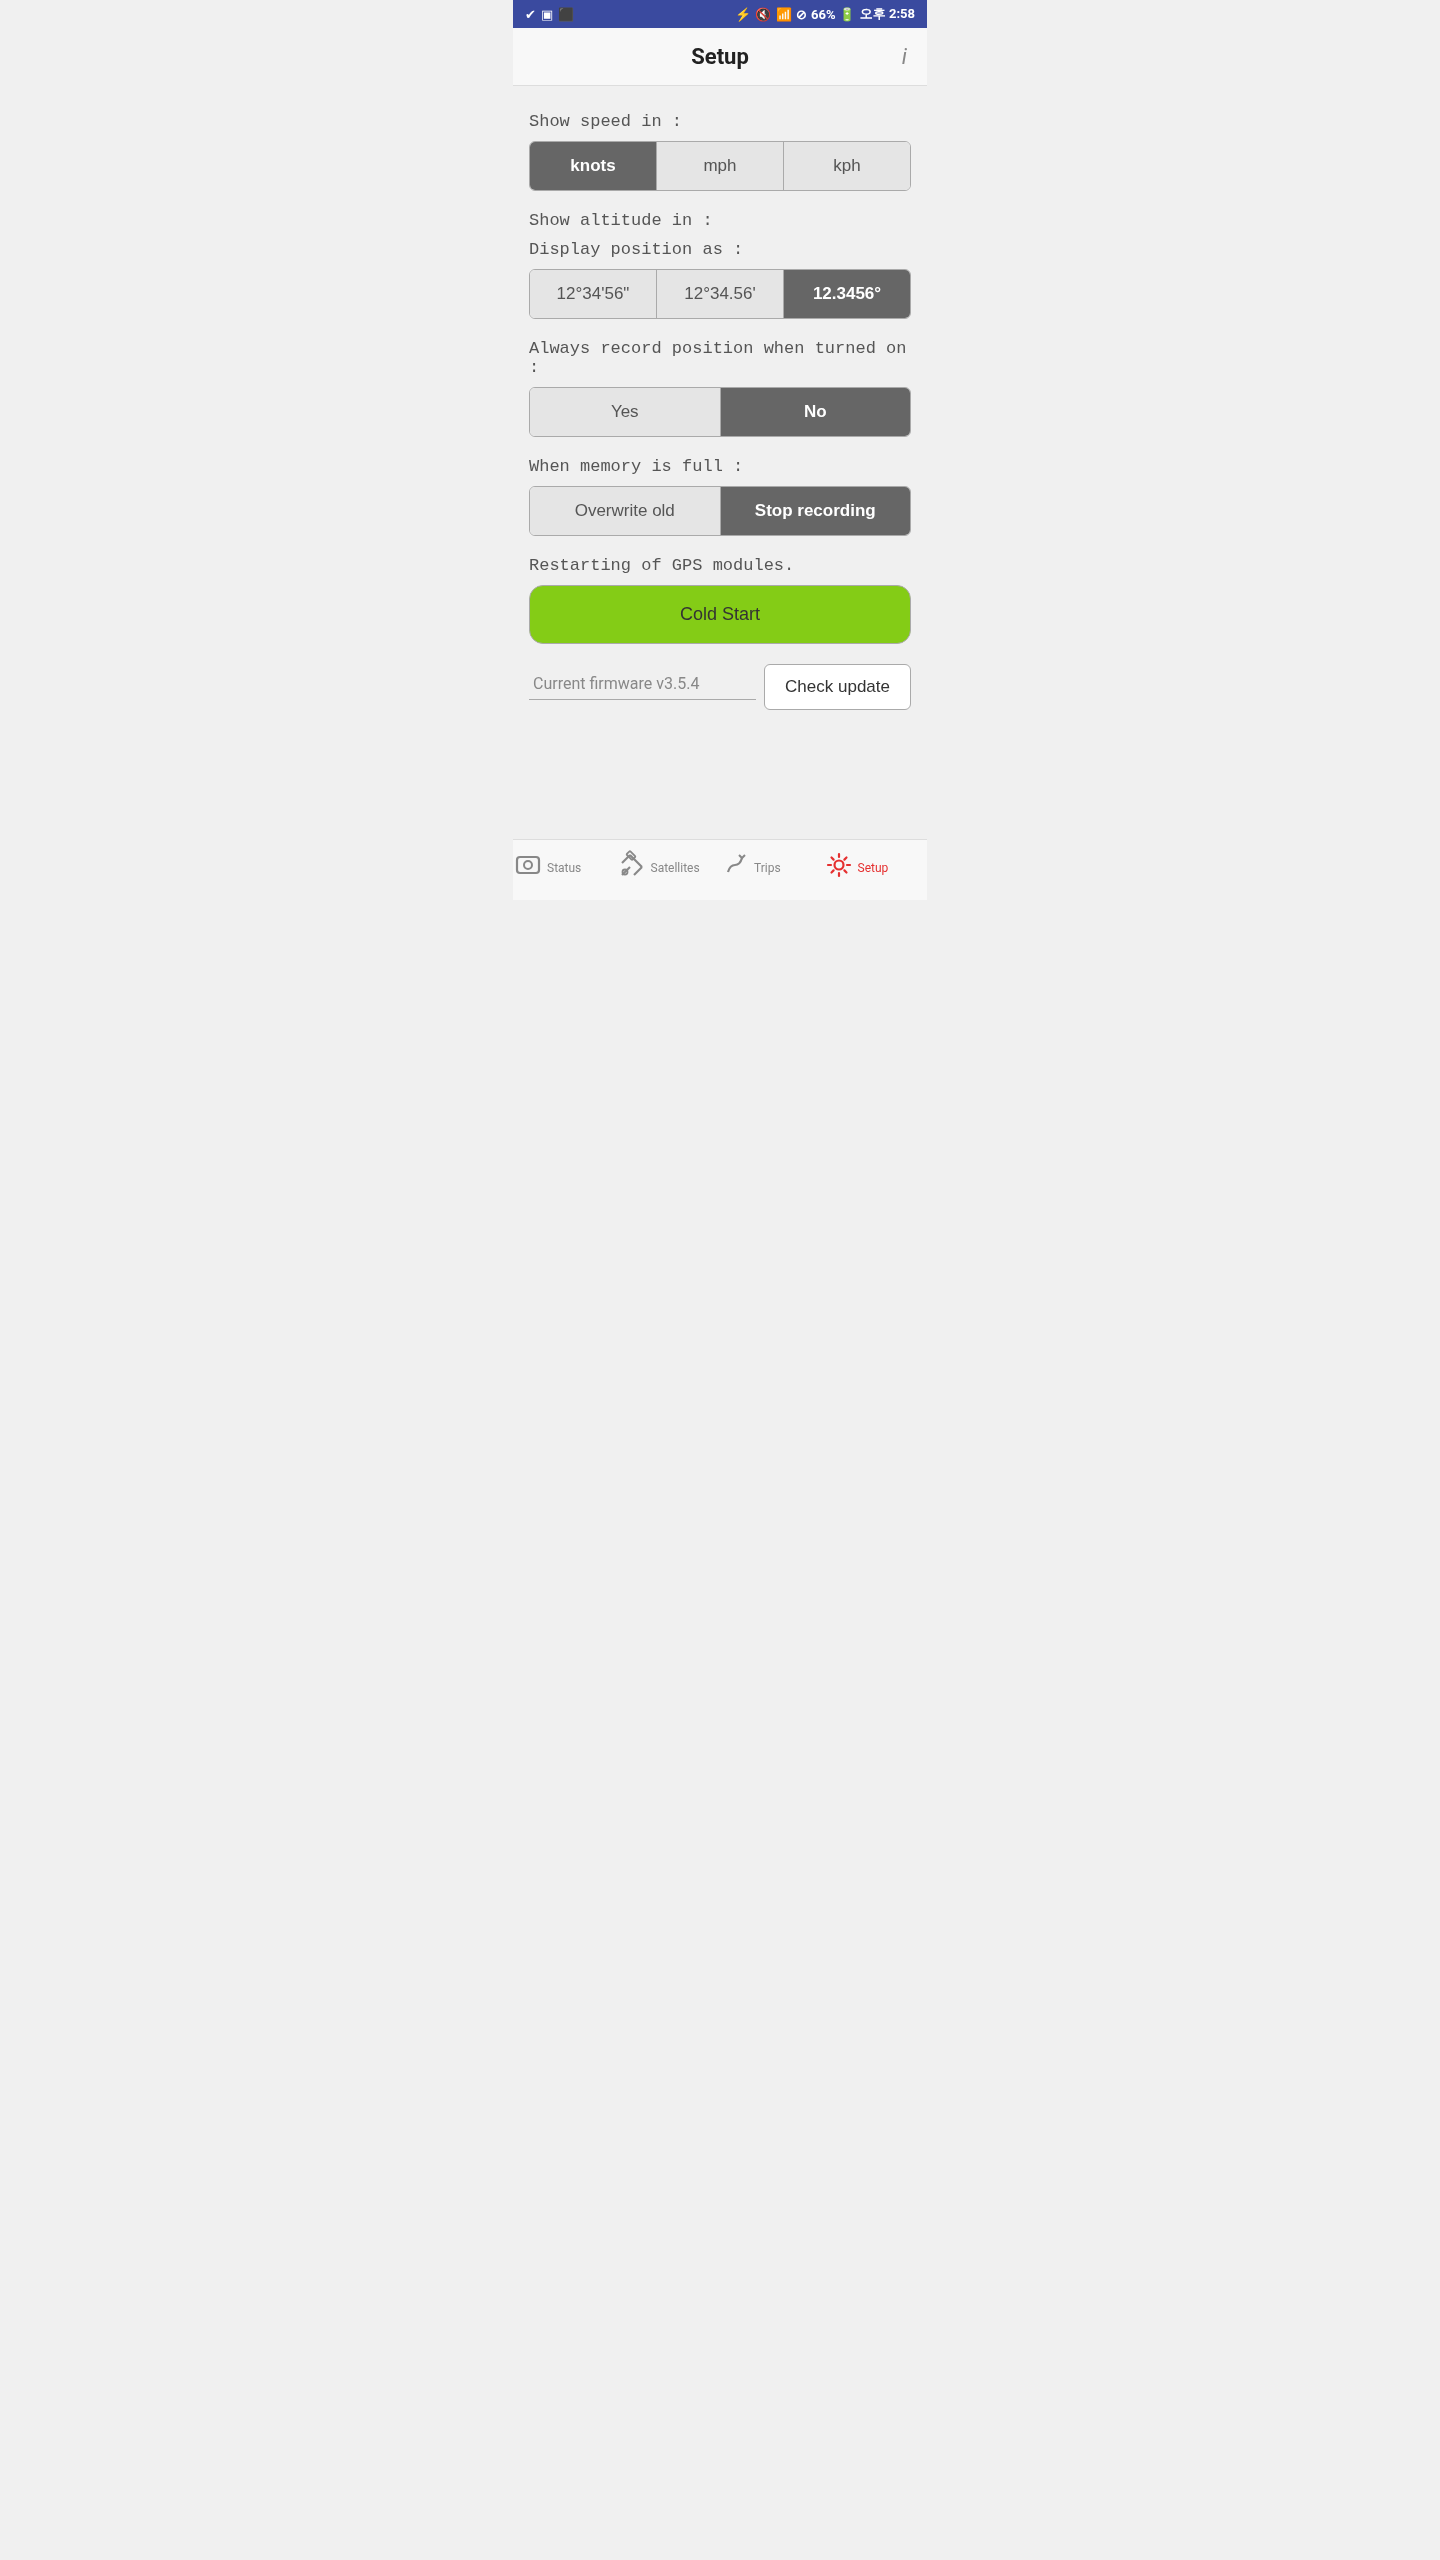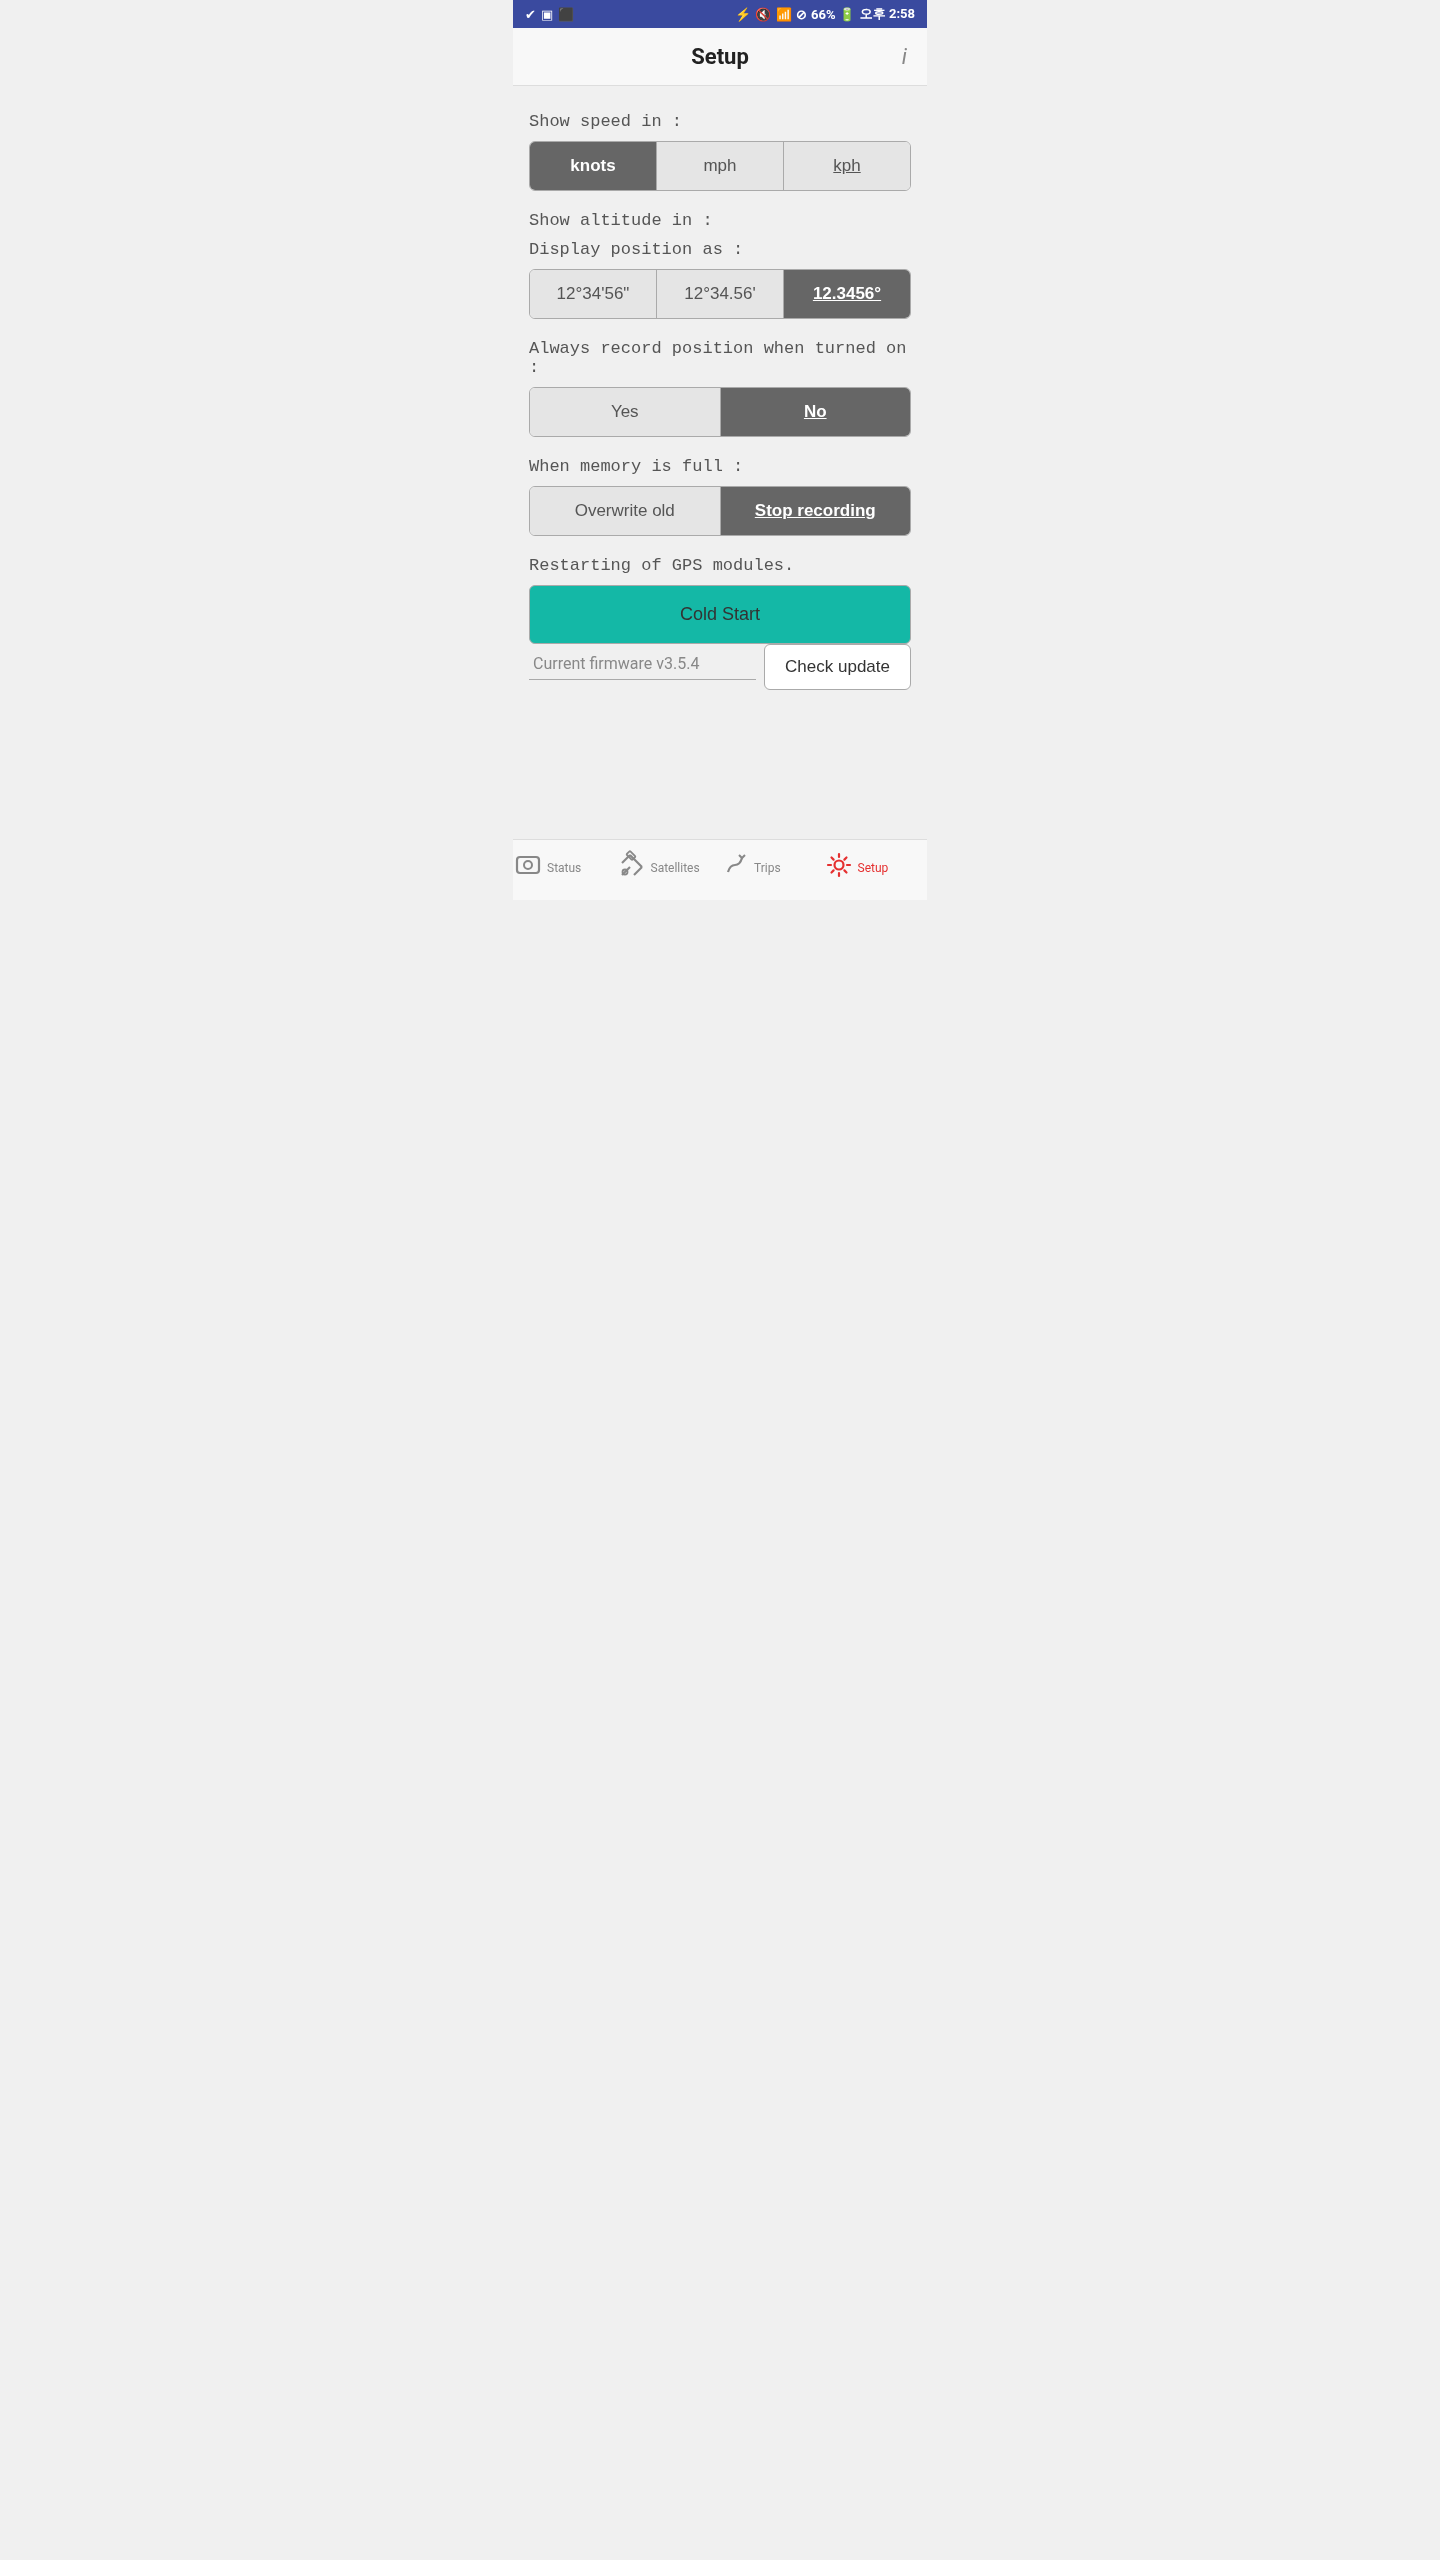--- a/index.html
+++ b/index.html
@@ -94,41 +94,41 @@
       font-size: 17px;
       font-weight: 500;
       color: #555;
       cursor: pointer;
       background: #e5e5e5;
       border: none;
       border-right: 1px solid #aaa;
     }
     .toggle-btn:last-child {
       border-right: none;
-      text-decoration: underline;
     }
     .toggle-btn.active {
       background: #666;
       color: white;
       font-weight: bold;
     }
 
     
     .cold-start-btn {
       display: block;
       width: 100%;
       padding: 18px;
       text-align: center;
       font-size: 18px;
       font-weight: 500;
       color: #333;
-      background: #14b8a6;
+      background: #84cc16;
       border: 1.5px solid #aaa;
-      border-radius: 6px;
+      border-radius: 14px;
       cursor: pointer;
+      margin-bottom: 20px;
     }
 
     
     .firmware-row {
       display: flex;
       align-items: center;
       gap: 8px;
       margin-bottom: 20px;
     }
     .firmware-text {

